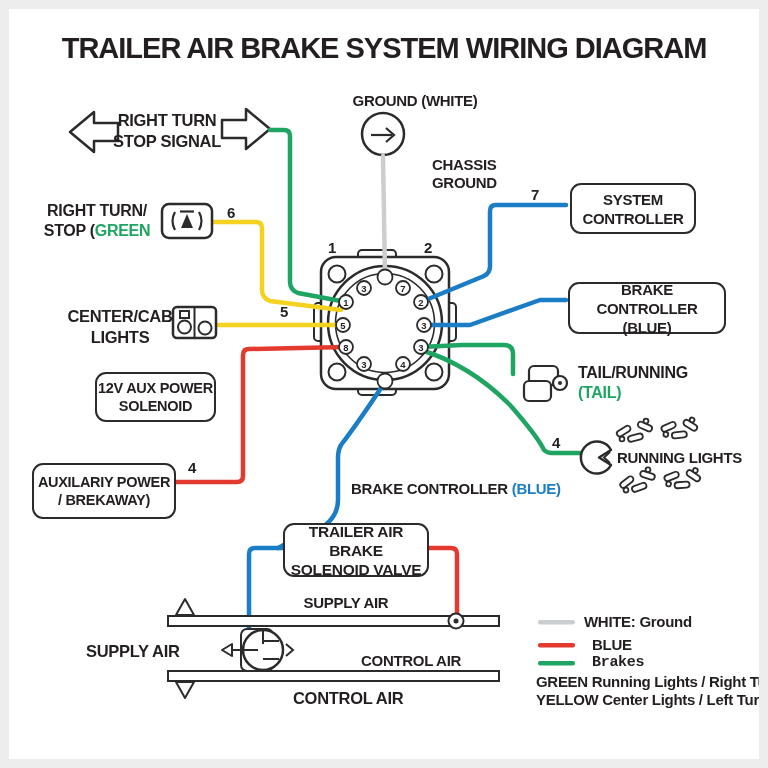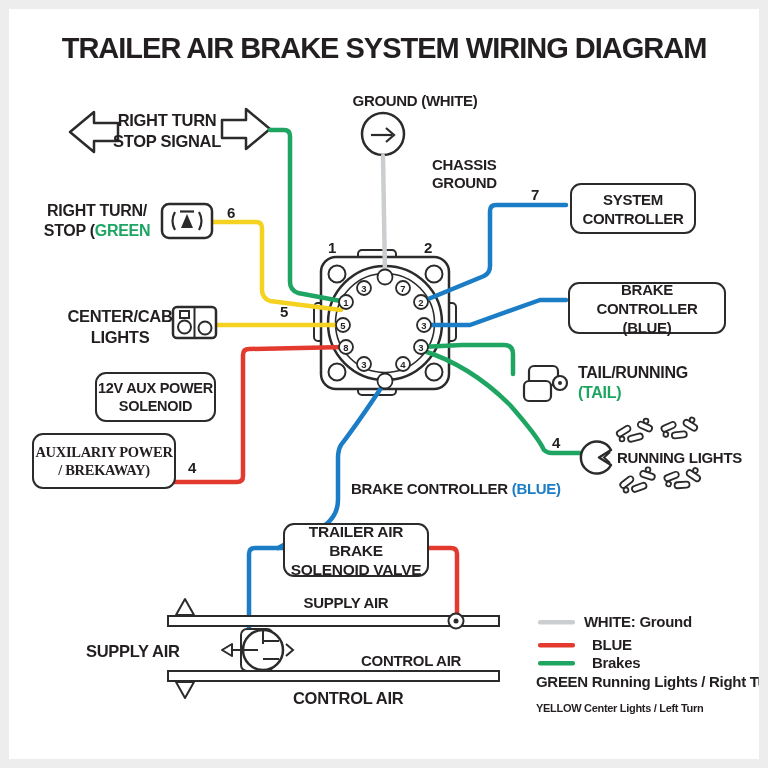--- a/index.html
+++ b/index.html
@@ -179,21 +179,21 @@
     <div>CENTER/CAB</div>
     <div>LIGHTS</div>
   </div>
   <div class="lbl pin-callout" style="left:280px;top:302px;">5</div>
 
   <div class="box" style="left:95px;top:372px;width:117px;height:46px;font-size:14.5px;line-height:18px;">
     <div>12V AUX POWER</div>
     <div>SOLENOID</div>
   </div>
 
-  <div class="box" style="left:32px;top:433px;width:140px;height:52px;font-size:14.5px;line-height:18px;font-family:Liberation Serif, serif;">
+  <div class="box" style="left:32px;top:463px;width:140px;height:52px;font-size:14.5px;line-height:18px;">
     <div>AUXILARIY POWER</div>
     <div>/ BREKAWAY)</div>
   </div>
   <div class="lbl pin-callout" style="left:188px;top:458px;">4</div>
 
   <div class="box" style="left:570px;top:183px;width:122px;height:47px;font-size:15px;line-height:19px;">
     <div>SYSTEM</div>
     <div>CONTROLLER</div>
   </div>
   <div class="lbl pin-callout" style="left:531px;top:185px;">7</div>
@@ -220,19 +220,19 @@
     <div>SOLENOID VALVE</div>
   </div>
 
   <div class="lbl ctr" style="left:281px;top:593px;width:130px;font-size:15px;">SUPPLY AIR</div>
   <div class="lbl" style="left:86px;top:641px;font-size:16.5px;">SUPPLY AIR</div>
   <div class="lbl" style="left:361px;top:651px;font-size:15px;">CONTROL AIR</div>
   <div class="lbl" style="left:293px;top:688px;font-size:16.5px;">CONTROL AIR</div>
 
   <div class="lbl" style="left:584px;top:612px;font-size:15px;">WHITE: Ground</div>
   <div class="lbl" style="left:592px;top:635px;font-size:15px;">BLUE</div>
-  <div class="lbl" style="left:592px;top:653px;font-size:15px;">Brakes</div>
+  <div class="lbl" style="left:592px;top:653px;font-size:15px;font-family:Liberation Mono, monospace;">Brakes</div>
   <div class="lbl" style="left:536px;top:672px;font-size:15px;">GREEN Running Lights / Right Turn</div>
-  <div class="lbl" style="left:536px;top:690px;font-size:11px;margin-top:8px;">YELLOW Center Lights / Left Turn</div>
+  <div class="lbl" style="left:536px;top:690px;font-size:15px;">YELLOW Center Lights / Left Turn</div>
 
   <div class="lbl pin-callout" style="left:328px;top:238px;">1</div>
   <div class="lbl pin-callout" style="left:424px;top:238px;">2</div>
 </div>
 
 </body></html>

